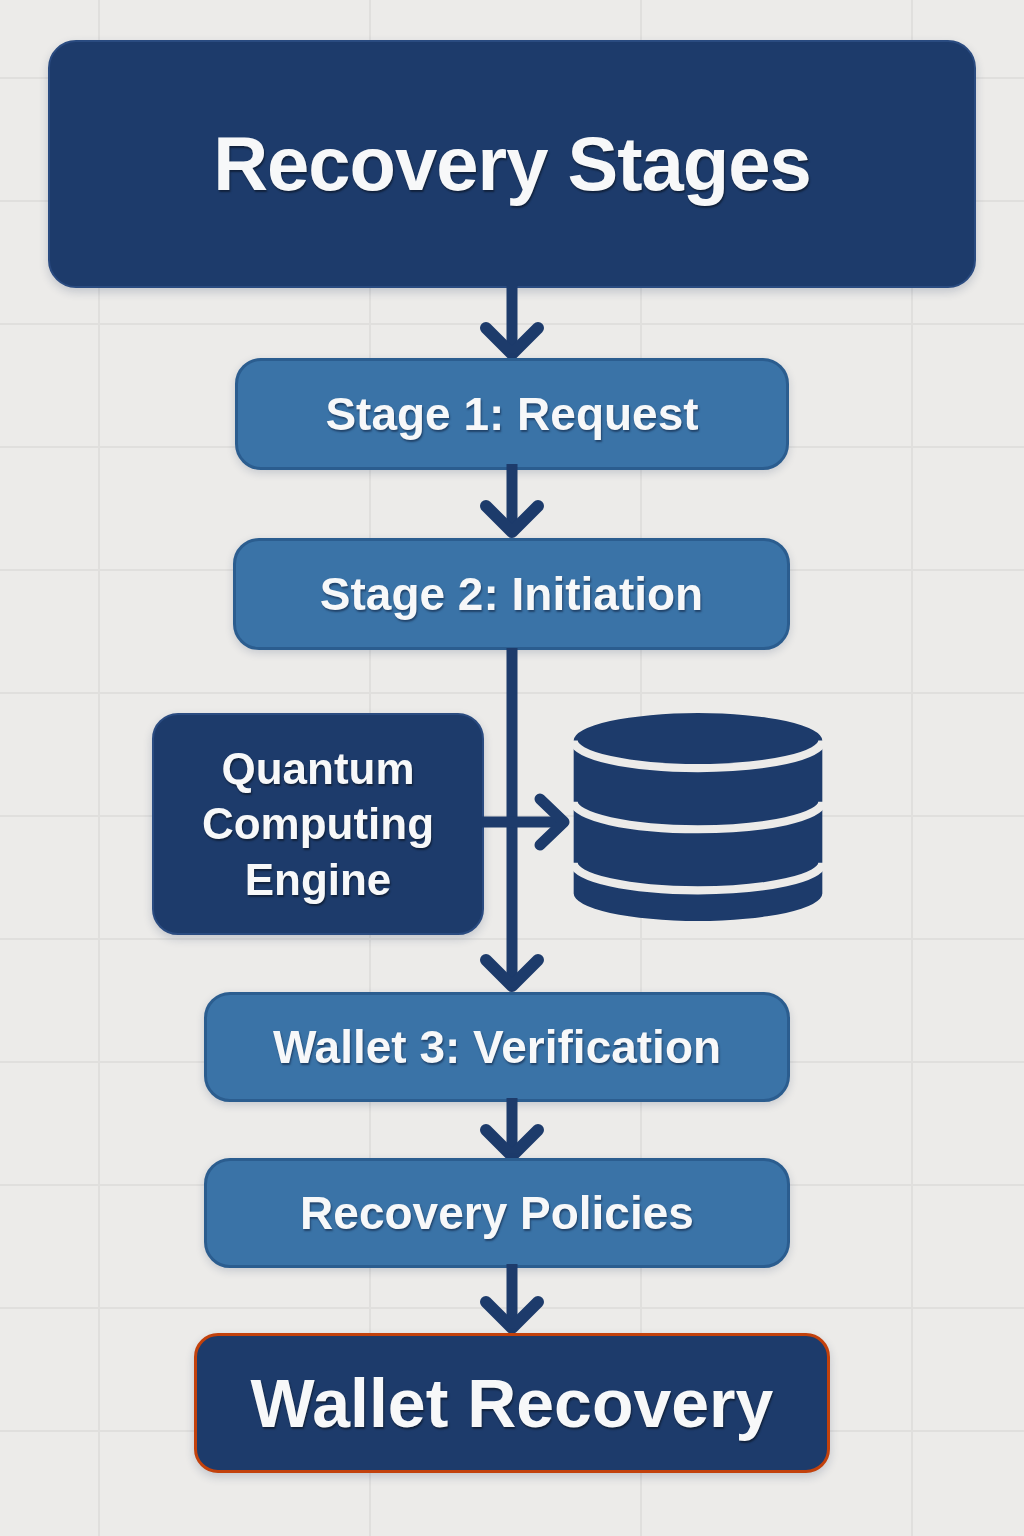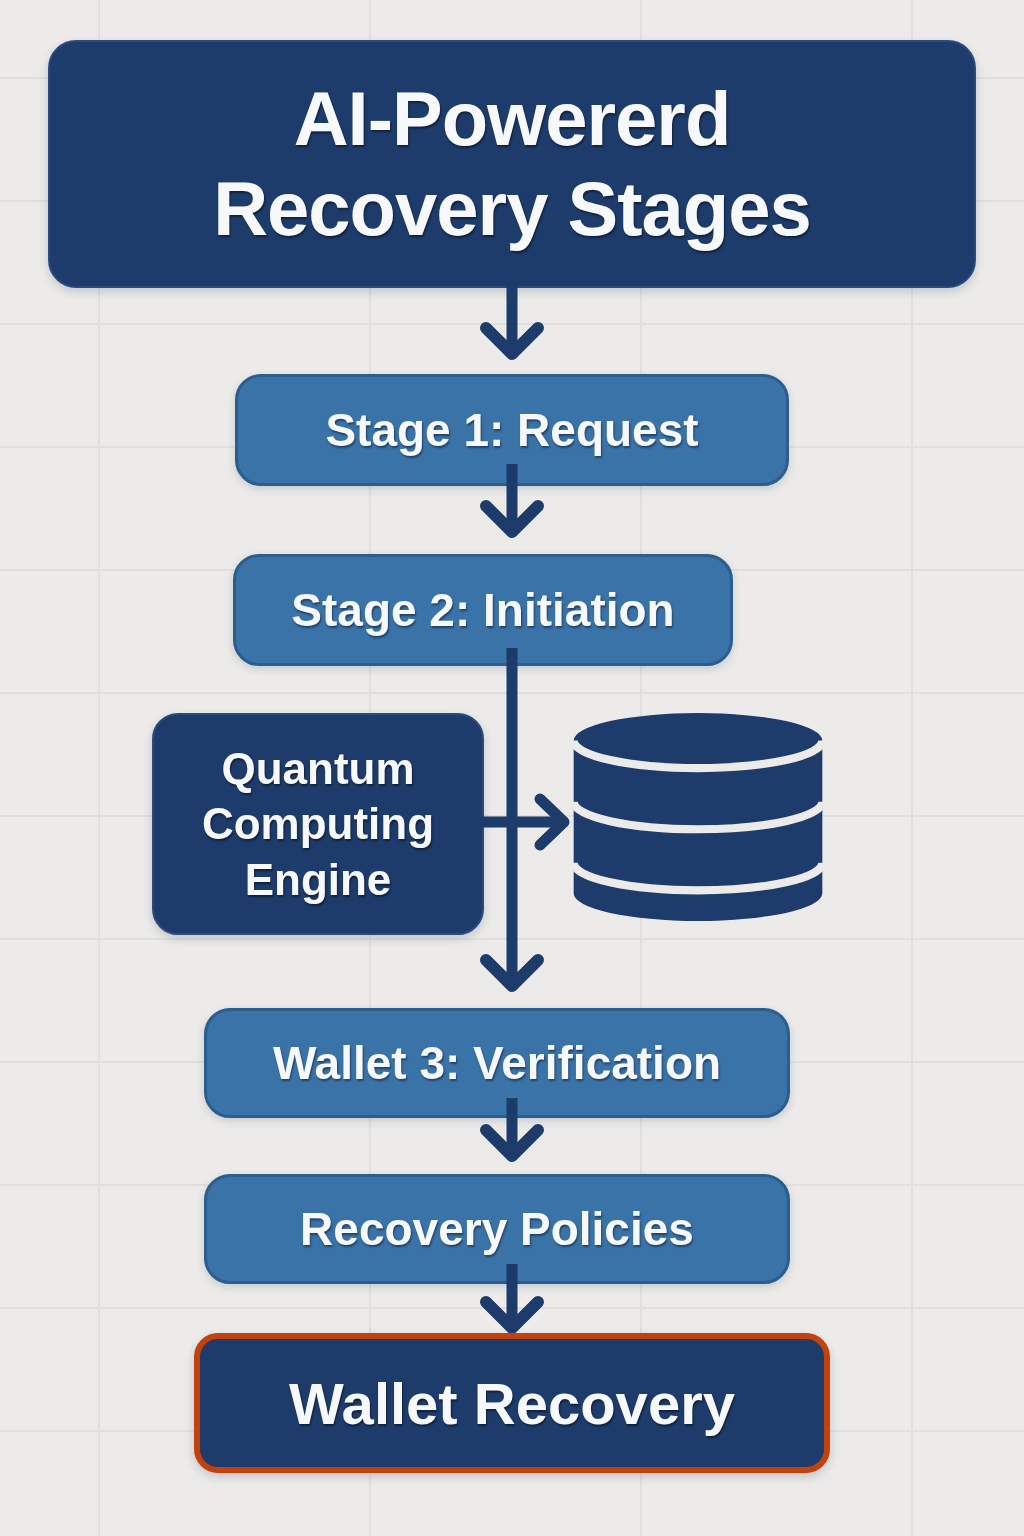--- a/index.html
+++ b/index.html
@@ -31,69 +31,67 @@
   }
   .navy {
     background: #1d3b6b;
     border: 2px solid #2a4b80;
     box-shadow: 0 4px 10px rgba(30,50,90,0.20);
   }
   .blue {
     background: #3a73a7;
     border: 3px solid #2b5d8f;
     box-shadow: 0 3px 8px rgba(30,50,90,0.18);
-    margin-top: 16px;
   }
   .navy .label { text-shadow: 1px 2px 2px rgba(0,0,0,0.45); }
   .blue .label  { text-shadow: 1px 2px 2px rgba(8,20,45,0.50); }
 
   .title-box {
     left: 48px; top: 40px; width: 928px; height: 248px;
     border-radius: 28px;
     flex-direction: column;
     font-size: 76px;
     line-height: 1.18;
     letter-spacing: -1px;
   }
   .stage-box {
     border-radius: 26px;
     font-size: 46px;
   }
   .stage-1 { left: 235px; top: 358px; width: 554px; height: 112px; }
-  .stage-2 { left: 233px; top: 538px; width: 500px; height: 112px; }
+  .stage-2 { left: 233px; top: 538px; width: 557px; height: 112px; }
   .stage-3 { left: 204px; top: 992px; width: 586px; height: 110px; }
   .policies { left: 204px; top: 1158px; width: 586px; height: 110px; justify-content: center; }
 
   .qce-box {
     left: 152px; top: 713px; width: 332px; height: 222px;
     border-radius: 26px;
     font-size: 44px;
     line-height: 1.26;
     padding: 0 19px;
   }
   .wallet-box {
     left: 194px; top: 1333px; width: 636px; height: 140px;
     border-radius: 24px;
-    font-size: 58px;
-    border: 6px solid #c2410c;
+    font-size: 68px;
+    border: 3px solid #c2410c;
   }
   .arrow {
     position: absolute;
   }
   .arrow svg, .db svg { display: block; }
   .db {
     position: absolute;
     left: 570px; top: 710px; width: 256px; height: 214px;
   }
 </style>
 </head>
 <body>
 
 <div class="node navy title-box">
-  <span class="label">AI-Powererd</span>
   <span class="label">Recovery Stages</span>
 </div>
 
 <div class="arrow" style="left:478px; top:284px;">
   <svg width="68" height="78" viewBox="0 0 68 78">
     <line x1="34" y1="0" x2="34" y2="66" stroke="#1d3b6b" stroke-width="11"></line>
     <polyline points="8,44 34,70 60,44" fill="none" stroke="#1d3b6b" stroke-width="12" stroke-linecap="round" stroke-linejoin="round"></polyline>
   </svg>
 </div>
 

